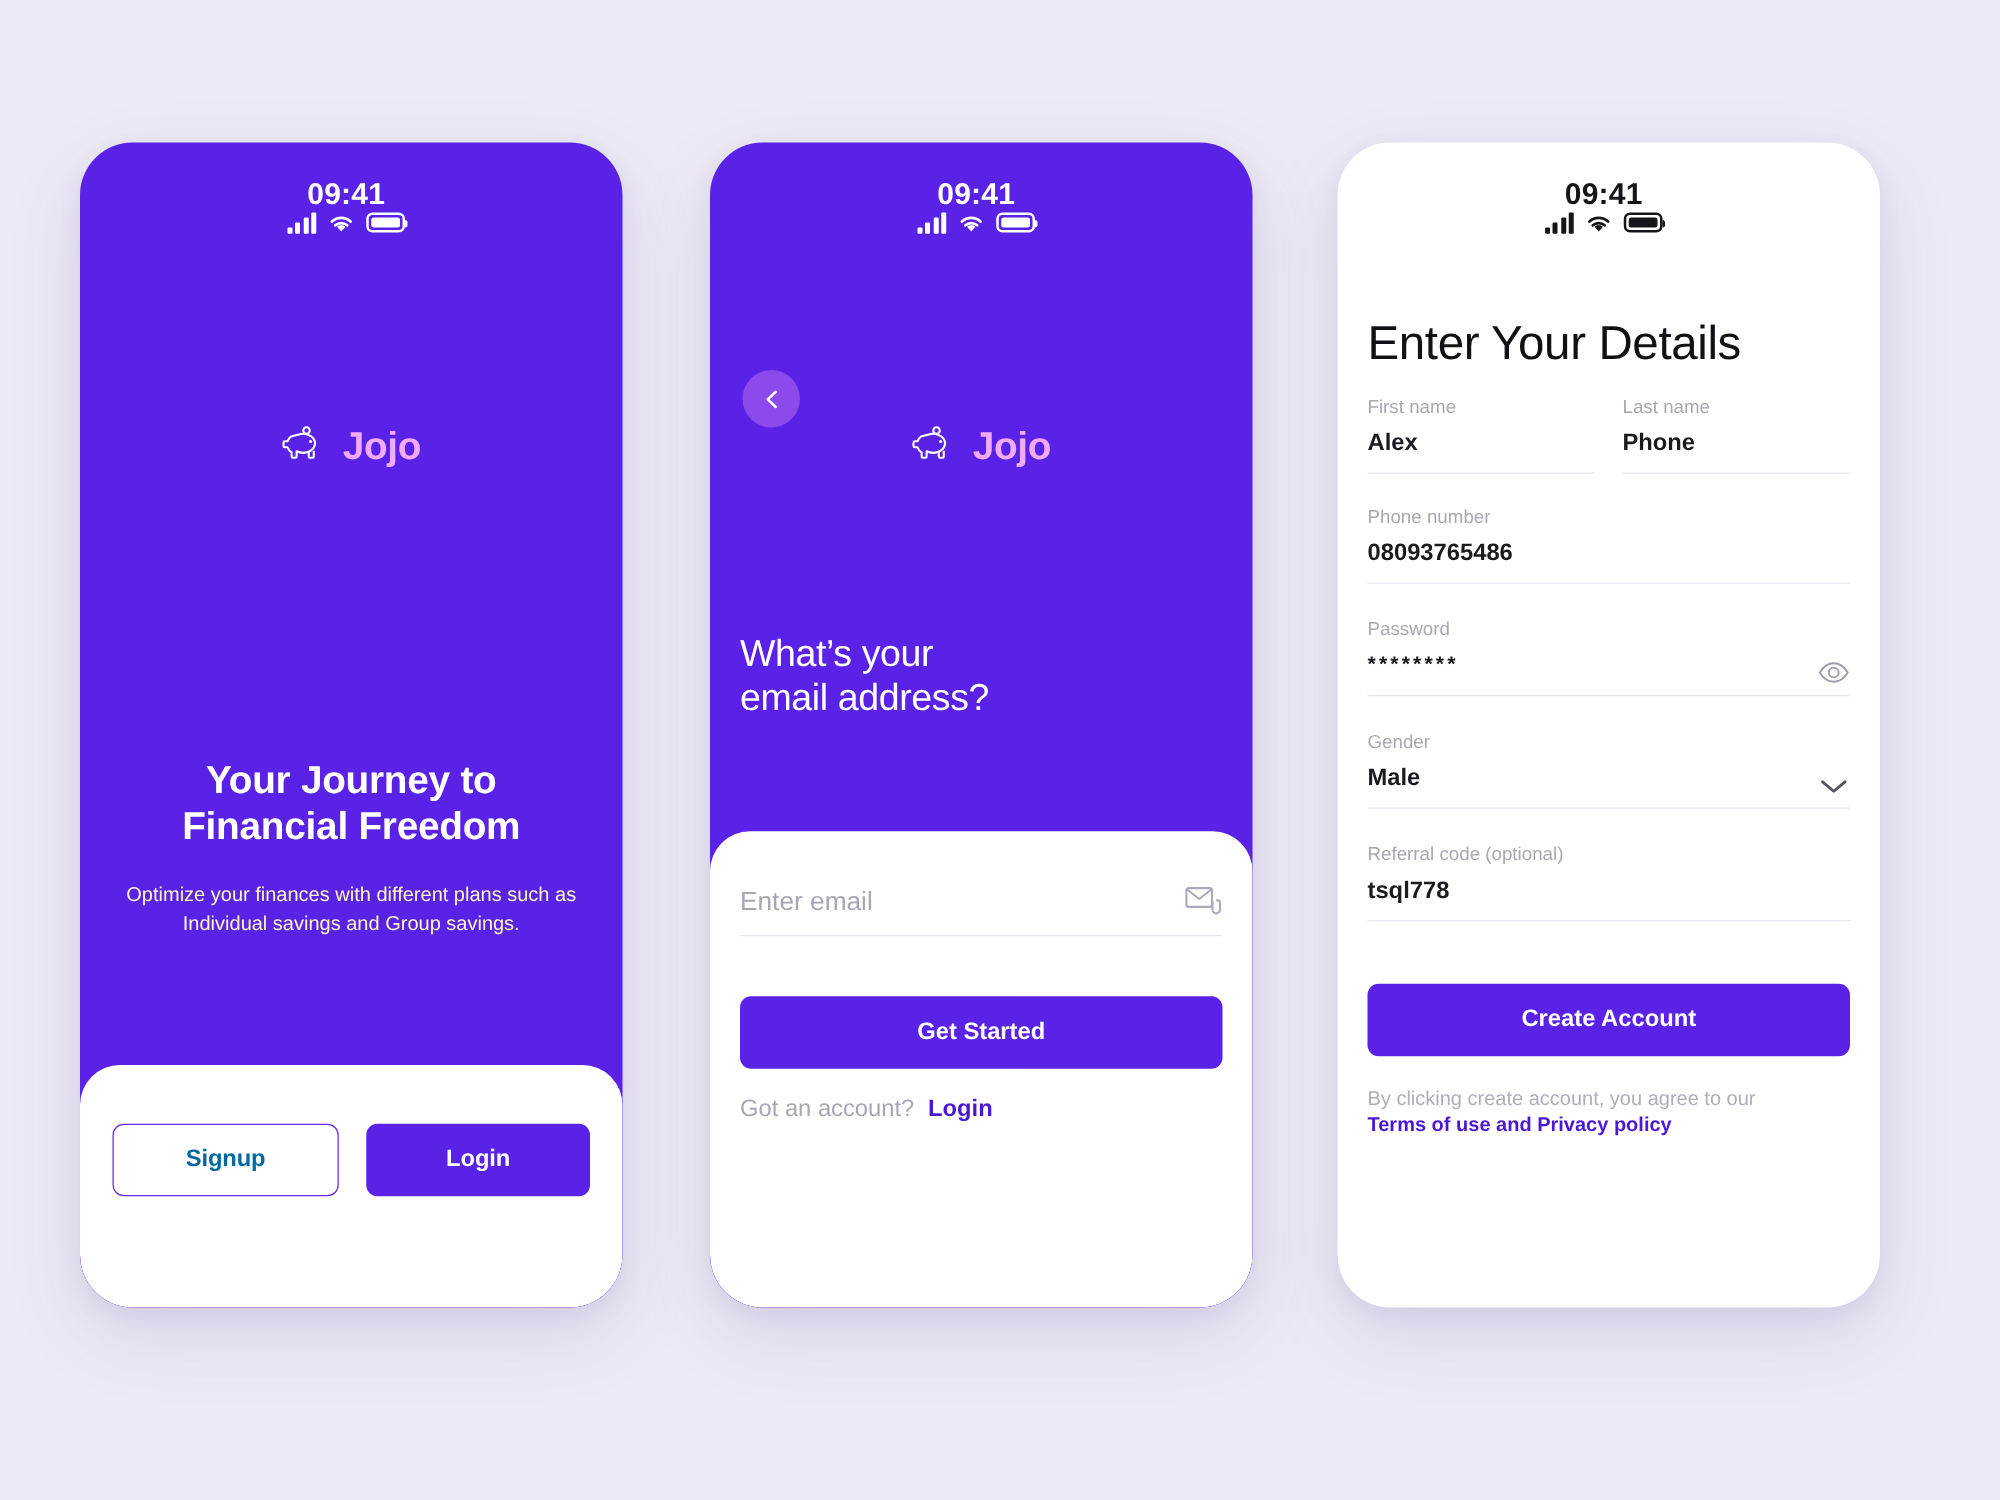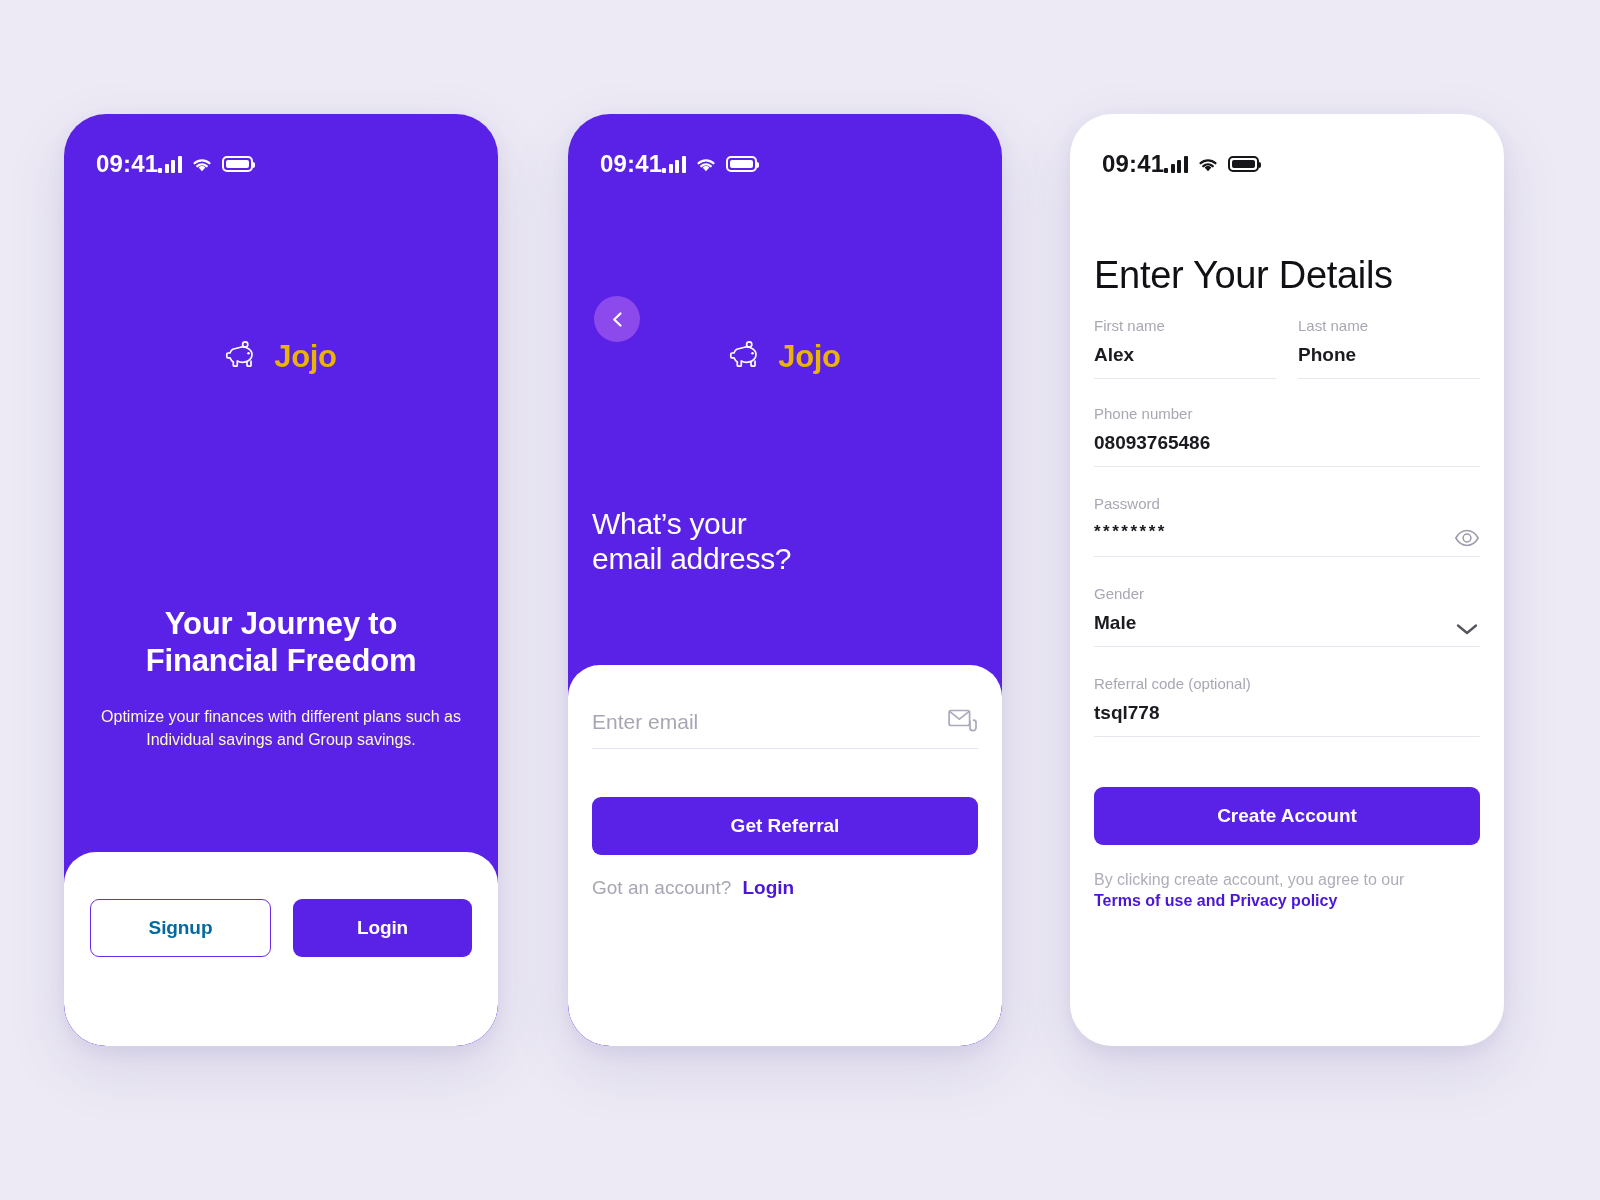--- a/index.html
+++ b/index.html
@@ -34,22 +34,23 @@
   #phone-2 { left: 568px;  background: #5A21E6; }
   #phone-3 { left: 1070px; background: #FFFFFF; }
 
   
   .statusbar {
     position: absolute;
     top: 0; left: 0; right: 10px;
     height: 74px;
     display: flex;
     align-items: center;
-    justify-content: flex-start;
+    justify-content: center;
     padding: 26px 30px 0 32px;
+    flex-direction: column;
   }
   .status-time {
     font-size: 24px;
     font-weight: bold;
     letter-spacing: 0.2px;
   }
   .status-icons {
     display: flex;
     align-items: center;
     gap: 9px;
@@ -85,21 +86,21 @@
   
   .brand {
     position: absolute;
     top: 225px; left: 0; right: 0;
     display: flex;
     align-items: center;
     justify-content: center;
     gap: 13px;
   }
   .brand-name {
-    color: #eab308;
+    color: #f0abfc;
     font-size: 31px;
     font-weight: bold;
     letter-spacing: -0.3px;
   }
   .piggy { width: 36px; height: 34px; display: block; }
 
   
   .hero {
     position: absolute;
     top: 492px; left: 34px; right: 34px;
@@ -396,21 +397,21 @@
     <div class="sheet">
       <div class="email-row">
         <input class="email-input" type="text" placeholder="Enter email" value="" style="">
         <svg class="mail-icon" viewBox="0 0 30 26">
           <rect x="1.1" y="3.5" width="20.5" height="15" rx="2" fill="none" stroke="#ADA8BC" stroke-width="1.7"></rect>
           <path d="M1.8 4.6 L11.35 12.2 L20.9 4.6" fill="none" stroke="#ADA8BC" stroke-width="1.7" stroke-linecap="round" stroke-linejoin="round"></path>
           <path d="M25.6 13.2 a2.4 2.4 0 0 1 2.4 2.4 l0 5.1 a3 3 0 0 1 -6 0 l0 -6.4" fill="none" stroke="#ADA8BC" stroke-width="1.7" stroke-linecap="round" stroke-linejoin="round"></path>
         </svg>
       </div>
 
-      <button class="cta">Get Referral</button>
+      <button class="cta">Get Started</button>
 
       <div class="sub-row">
         <span class="sub-muted">Got an account?</span>
         <span class="sub-link">Login</span>
       </div>
     </div>
   </div>
 
   <div class="phone" id="phone-3">
 

